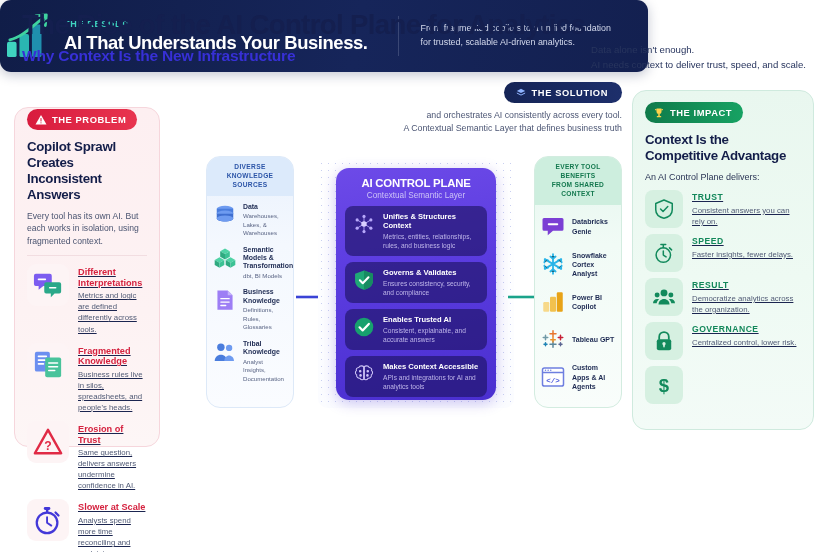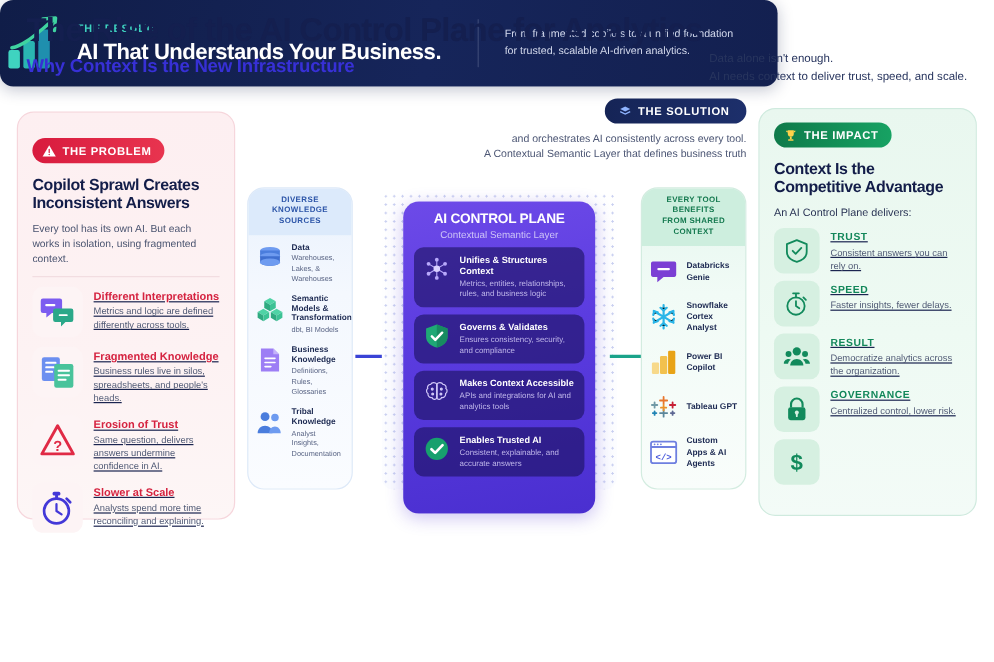--- a/index.html
+++ b/index.html
@@ -26,24 +26,24 @@
   .h-tag {
     position: absolute; right: 6px; top: 33px; text-align: left;
     font-size: 9.6px; color: #28355e; line-height: 1.55;
   }
 
   
   .panel { position: absolute; border-radius: 14px; }
 
   
   .problem {
-    left: 14px; top: 93px; width: 182px; height: 340px;
+    left: 14px; top: 107px; width: 146px; height: 340px;
     background: linear-gradient(180deg,#fdeff1 0%, #fdf2f3 60%, #fdf6f6 100%);
     border: 1px solid #f6d6dc;
-    padding: 21px 12px;
+    padding: 1px 12px;
   }
   .badge {
     display: inline-flex; align-items: center; gap: 5px;
     border-radius: 20px; padding: 4px 11px 4px 7px;
     font-size: 9.4px; font-weight: 700; letter-spacing: 0.55px; color: #fff;
   }
   .badge.red { background: linear-gradient(90deg,#d81b3e 0%, #e8344f 100%); }
   .badge.green { background: linear-gradient(90deg,#0f7a4a 0%, #17a263 100%); }
   .badge-ico {
     width: 13px; height: 13px; display:inline-flex; align-items:center; justify-content:center;
@@ -124,21 +124,21 @@
 
   
   .core-wrap {
     left: 318px; top: 160px; width: 196px; height: 248px;
     background:
       radial-gradient(circle, #c9cff0 0.8px, transparent 0.9px) 0 0/7px 7px,
       linear-gradient(180deg,#ffffff 0%,#fbfcff 100%);
     border-radius: 10px;
   }
   .core {
-    position: absolute; left: 336px; top: 168px; width: 160px; height: 260px;
+    position: absolute; left: 336px; top: 168px; width: 160px; height: 232px;
     border-radius: 13px;
     background: linear-gradient(170deg,#6d4ae8 0%, #5b3ce0 42%, #4a2fd0 100%);
     box-shadow: 0 3px 14px rgba(74,47,208,0.28);
     padding: 9px 9px 0;
   }
   .core-t { color:#fff; font-size: 11.4px; font-weight: 700; text-align:center; letter-spacing:-0.2px;}
   .core-s { color:#cdc3f7; font-size: 8.2px; text-align:center; margin-top: 2px; }
   .core-card {
     background: rgba(28,18,96,0.62); border-radius: 8px;
     padding: 6px 7px; margin-top: 6px; display:flex; gap: 7px; align-items:flex-start;
@@ -384,46 +384,46 @@
       </svg>
     </div>
     <div>
       <div class="cc-t">Governs &amp; Validates</div>
       <div class="cc-d">Ensures consistency, security, and compliance</div>
     </div>
   </div>
 
   <div class="core-card">
     <div class="cc-ico">
+      <svg width="22" height="22" viewBox="0 0 32 32">
+        <circle cx="16" cy="16" r="13.5" fill="#17a06e"></circle>
+        <path d="M9.5 16.5 l4.5 4.5 L23 11.5" fill="none" stroke="#fff" stroke-width="3.2" stroke-linecap="round" stroke-linejoin="round"></path>
+      </svg>
+    </div>
+    <div>
+      <div class="cc-t">Enables Trusted AI</div>
+      <div class="cc-d">Consistent, explainable, and accurate answers</div>
+    </div>
+  </div>
+
+  <div class="core-card">
+    <div class="cc-ico">
       <svg width="22" height="22" viewBox="0 0 32 32" fill="none" stroke="#cfc6f8" stroke-width="1.5">
         <path d="M16 6c-2-2.6-6-2.4-7.6.4C5.6 6.6 4 9 5 11.2 3 12.6 3 16 5.3 17.3c-.5 3 2 5.4 4.8 4.9C11 24.6 14.5 25.3 16 23z"></path>
         <path d="M16 6c2-2.6 6-2.4 7.6.4C26.4 6.6 28 9 27 11.2c2 1.4 2 4.8-.3 6.1.5 3-2 5.4-4.8 4.9C21 24.6 17.5 25.3 16 23z"></path>
         <path d="M16 6v17"></path>
         <circle cx="10.5" cy="12" r="1.1" fill="#cfc6f8"></circle>
           <circle cx="21.5" cy="12" r="1.1" fill="#cfc6f8"></circle>
         <circle cx="11" cy="18" r="1.1" fill="#cfc6f8"></circle>
           <circle cx="21" cy="18" r="1.1" fill="#cfc6f8"></circle>
       </svg>
     </div>
     <div>
       <div class="cc-t">Makes Context Accessible</div>
       <div class="cc-d">APIs and integrations for AI and analytics tools</div>
-    </div>
-  </div>
-
-  <div class="core-card">
-    <div class="cc-ico">
-      <svg width="22" height="22" viewBox="0 0 32 32">
-        <circle cx="16" cy="16" r="13.5" fill="#17a06e"></circle>
-        <path d="M9.5 16.5 l4.5 4.5 L23 11.5" fill="none" stroke="#fff" stroke-width="3.2" stroke-linecap="round" stroke-linejoin="round"></path>
-      </svg>
-    </div>
-    <div>
-      <div class="cc-t">Enables Trusted AI</div>
-      <div class="cc-d">Consistent, explainable, and accurate answers</div>
     </div>
   </div>
 </div>
 
 <div class="arrow" style="left:508px; top:288px;">
   <svg width="40" height="18" viewBox="0 0 40 18">
       <path d="M0 9 H30" stroke="#1aa38a" stroke-width="2.6"></path>
       <path d="M28 2.5 L37 9 L28 15.5" fill="none" stroke="#1aa38a" stroke-width="2.6" stroke-linecap="round" stroke-linejoin="round"></path>
     </svg>
 </div>

